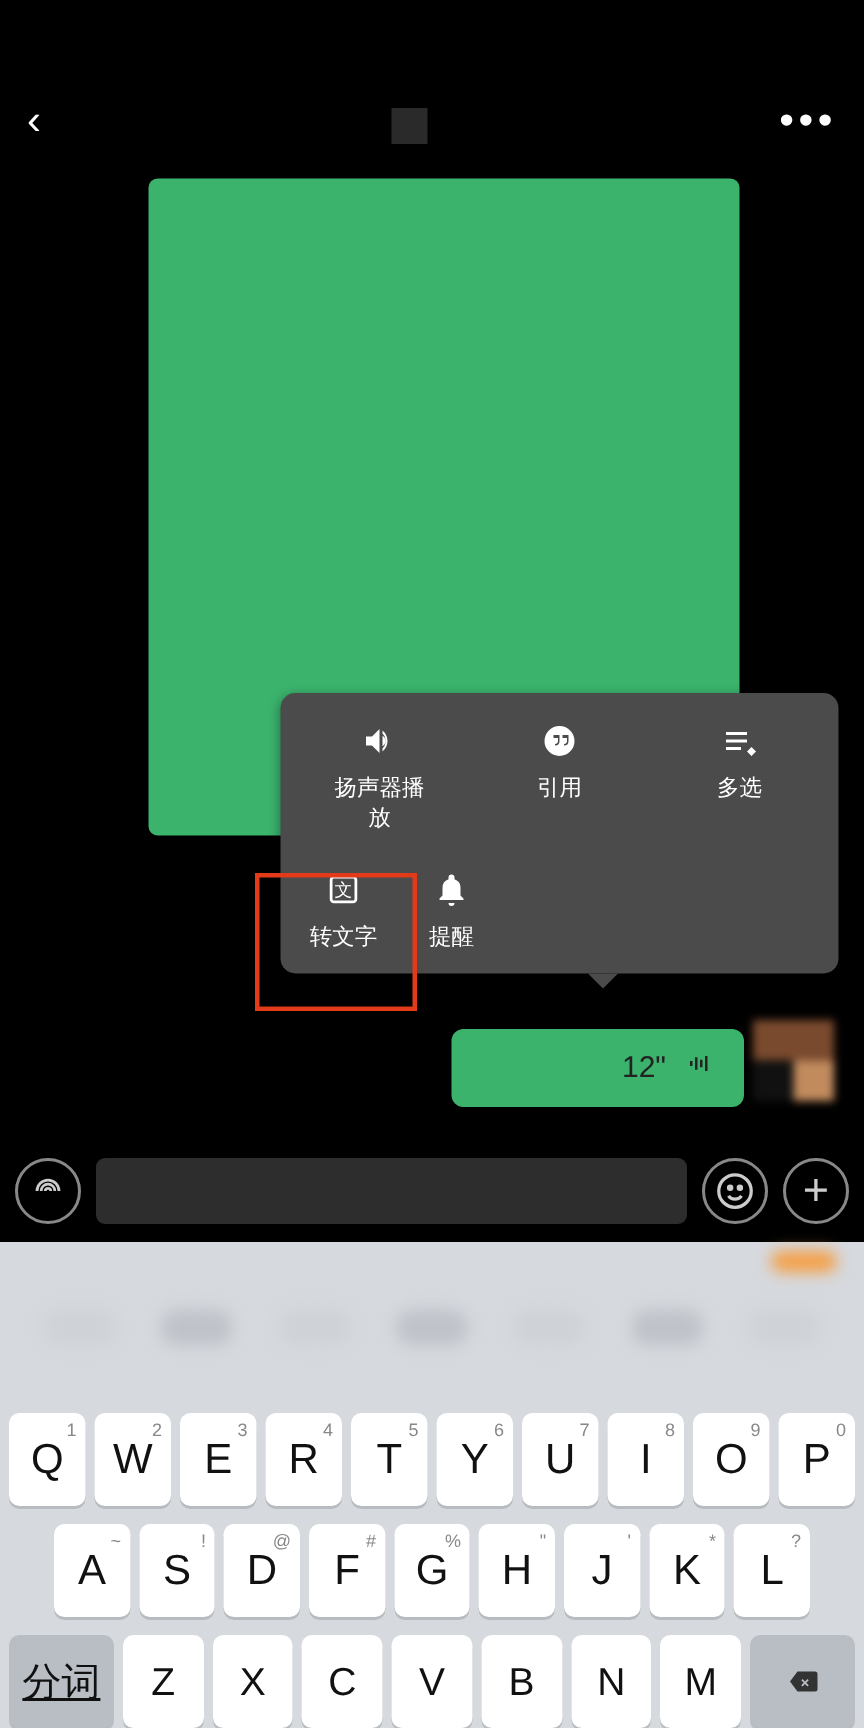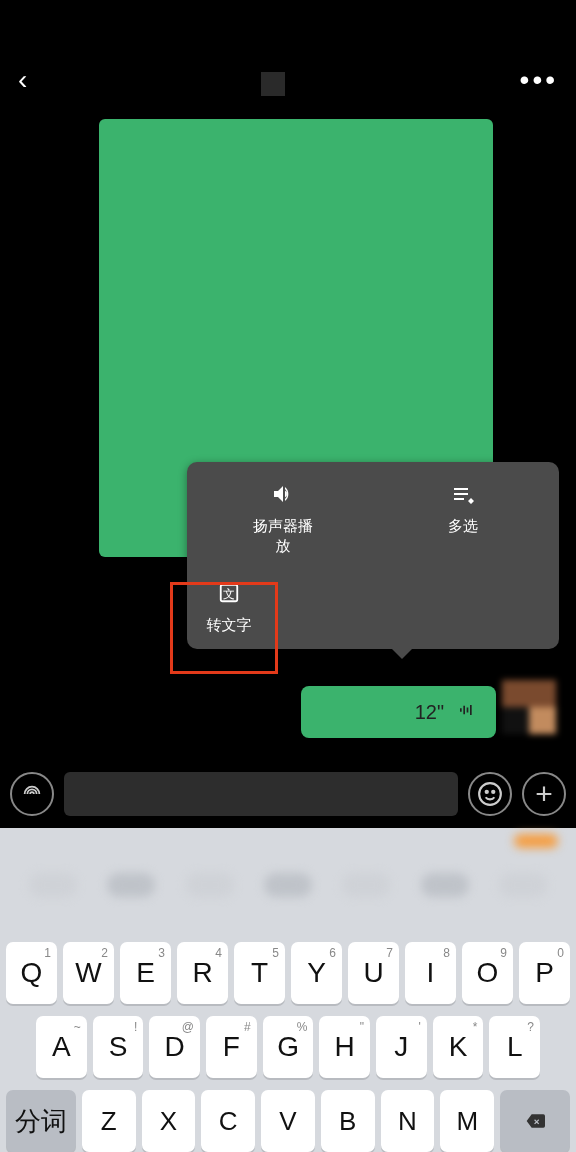--- a/index.html
+++ b/index.html
@@ -42,21 +42,21 @@
   .kb-wrap { position: absolute; top: 828px; left: 0; right: 0; bottom: 0; background: #d6d9de; }
   .kb-hint { height: 114px; display:flex; align-items:center; justify-content:space-around; padding: 0 14px; position:relative;}
   .hint-blob { width: 48px; height: 24px; background: #cfd2d7; border-radius: 12px; filter: blur(5px); }
   .hint-blob.alt { background:#bfc3c9; }
   .orange-dot { position:absolute; top:6px; right:18px; width:44px; height:14px; background:#f59e42; border-radius:7px; filter:blur(5px);}
   .kb-rows { padding: 0 6px; }
   .kb-row { display: flex; gap: 6px; margin-bottom: 12px; }
   .kb-row.r2 { padding: 0 30px; }
   .key { flex: 1; height: 62px; background: #fff; border-radius: 7px; box-shadow: 0 2px 0 #b8bbc0; position: relative; display: flex; align-items: center; justify-content: center; font-size: 28px; color: #111; }
   .key .sub { position: absolute; top: 4px; right: 6px; font-size: 12px; color: #888; }
-  .key.fn { background: #b9bdc4; font-size: 18px; }
+  .key.fn { background: #b9bdc4; font-size: 18px; text-decoration: underline; }
   .kb-row.r3 .key { font-size: 26px; }
   .bksp svg { width: 28px; height: 20px; }
 
   
   .svg-i { width: 24px; height: 24px; fill: #fff; }
 </style>
 </head>
 <body>
 
 <div class="header">
@@ -73,35 +73,52 @@
       <div class="ico">
         <svg class="svg-i" viewBox="0 0 24 24">
             <path d="M3 9v6h4l5 5V4L7 9H3zm13 3a4 4 0 0 0-2-3.5v7A4 4 0 0 0 16 12zm-2-7v2a7 7 0 0 1 0 10v2a9 9 0 0 0 0-14z"></path>
           </svg>
       </div>
       <div class="lbl">扬声器播放</div>
     </div>
     <div class="ctx-item">
       <div class="ico">
         <svg class="svg-i" viewBox="0 0 24 24">
+            <circle cx="12" cy="12" r="10"></circle>
+            <path fill="#4b4b4b" d="M8 10h3v2c0 1-.5 2-2 2v1c2 0 3-1 3-3v-4H8v2zm6 0h3v2c0 1-.5 2-2 2v1c2 0 3-1 3-3v-4h-4v2z"></path>
+          </svg>
+      </div>
+      <div class="lbl">引用</div>
+    </div>
+    <div class="ctx-item">
+      <div class="ico">
+        <svg class="svg-i" viewBox="0 0 24 24">
             <path d="M3 6h14v2H3zm0 5h14v2H3zm0 5h10v2H3zm14 3 3-3 3 3-3 3z"></path>
           </svg>
       </div>
       <div class="lbl">多选</div>
     </div>
   </div>
   <div class="ctx-row" style="margin-top:22px; justify-content:flex-start; padding-left:6px; gap:0;">
     <div class="ctx-item">
       <div class="ico">
         <svg class="svg-i" viewBox="0 0 24 24" style="width:22px;height:22px">
             <rect x="3" y="3" width="18" height="18" rx="2" fill="none" stroke="#fff" stroke-width="2"></rect>
             <text x="12" y="17" text-anchor="middle" font-size="13" fill="#fff">文</text>
           </svg>
       </div>
       <div class="lbl">转文字</div>
+    </div>
+    <div class="ctx-item">
+      <div class="ico">
+        <svg class="svg-i" viewBox="0 0 24 24">
+            <path d="M12 2a2 2 0 0 0-2 2v1.1A6 6 0 0 0 6 11v5l-2 2v1h16v-1l-2-2v-5a6 6 0 0 0-4-5.9V4a2 2 0 0 0-2-2zm-2 19a2 2 0 0 0 4 0h-4z"></path>
+          </svg>
+      </div>
+      <div class="lbl">提醒</div>
     </div>
   </div>
   <div class="ctx-tail"></div>
 </div>
 
 <div class="hl-box"></div>
 
 <div class="voice-bubble">
   <span>12"</span>
   <span>

